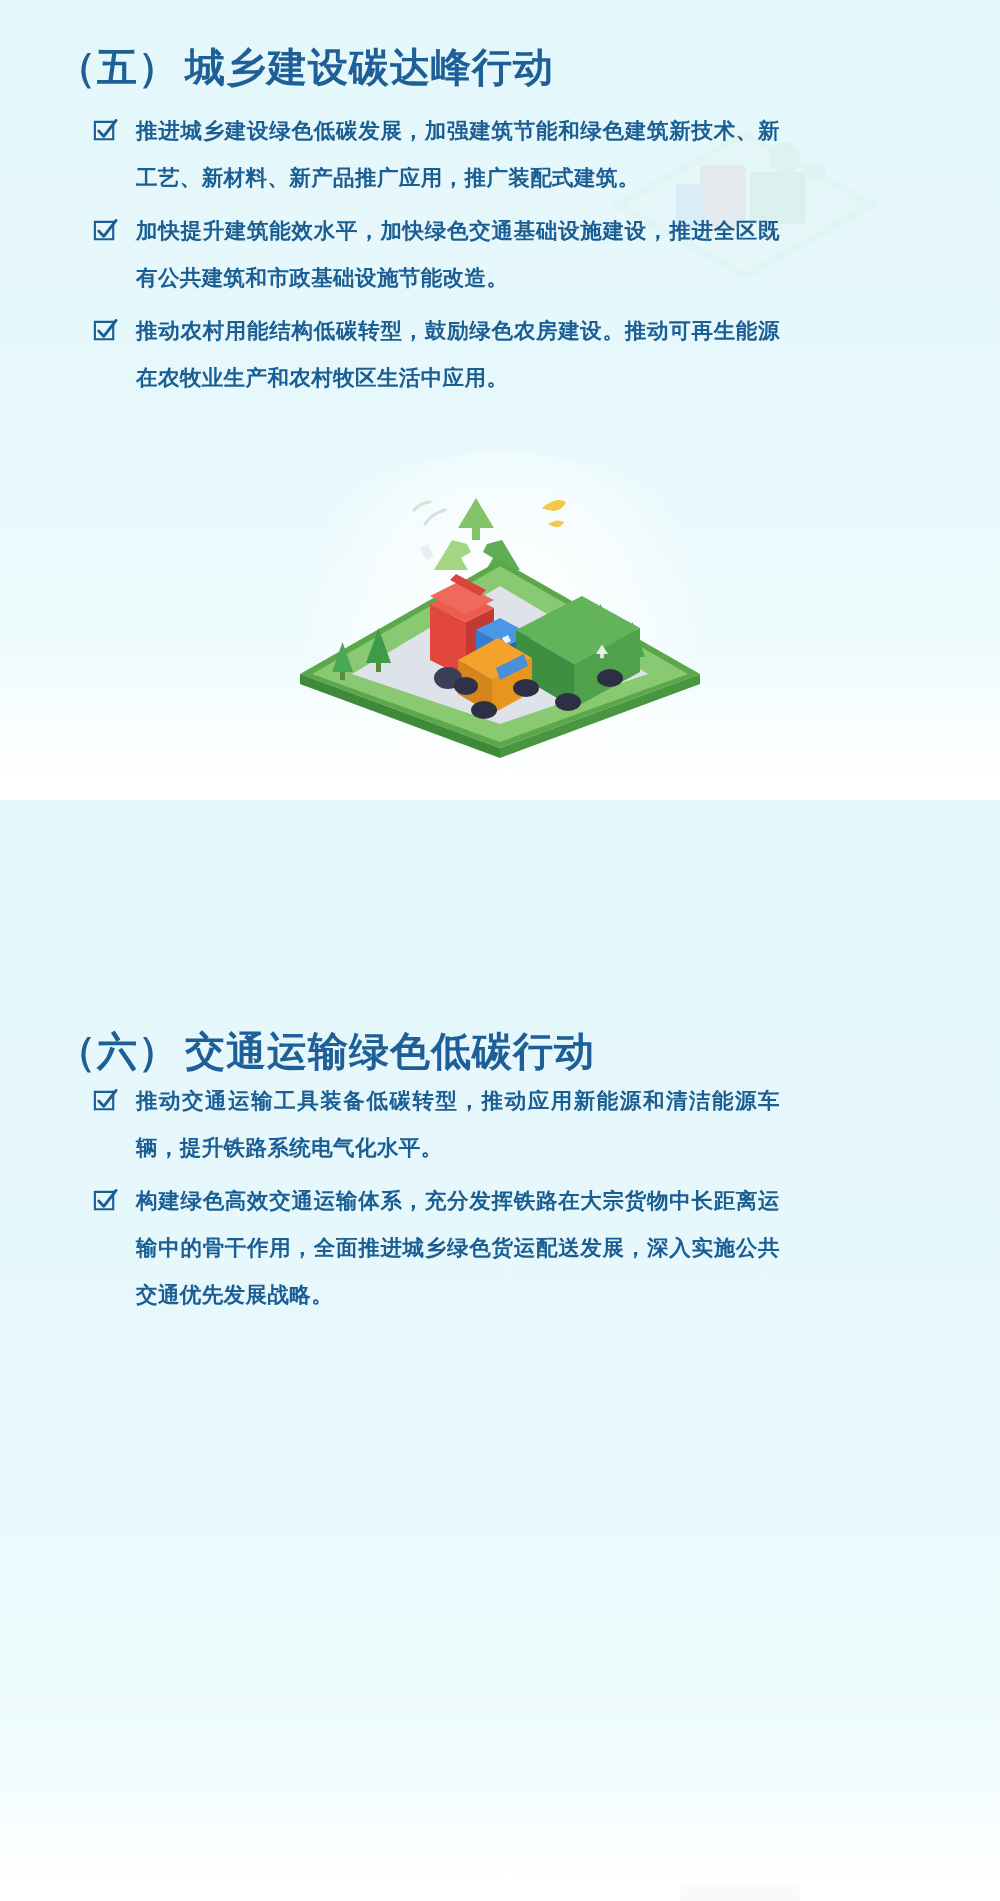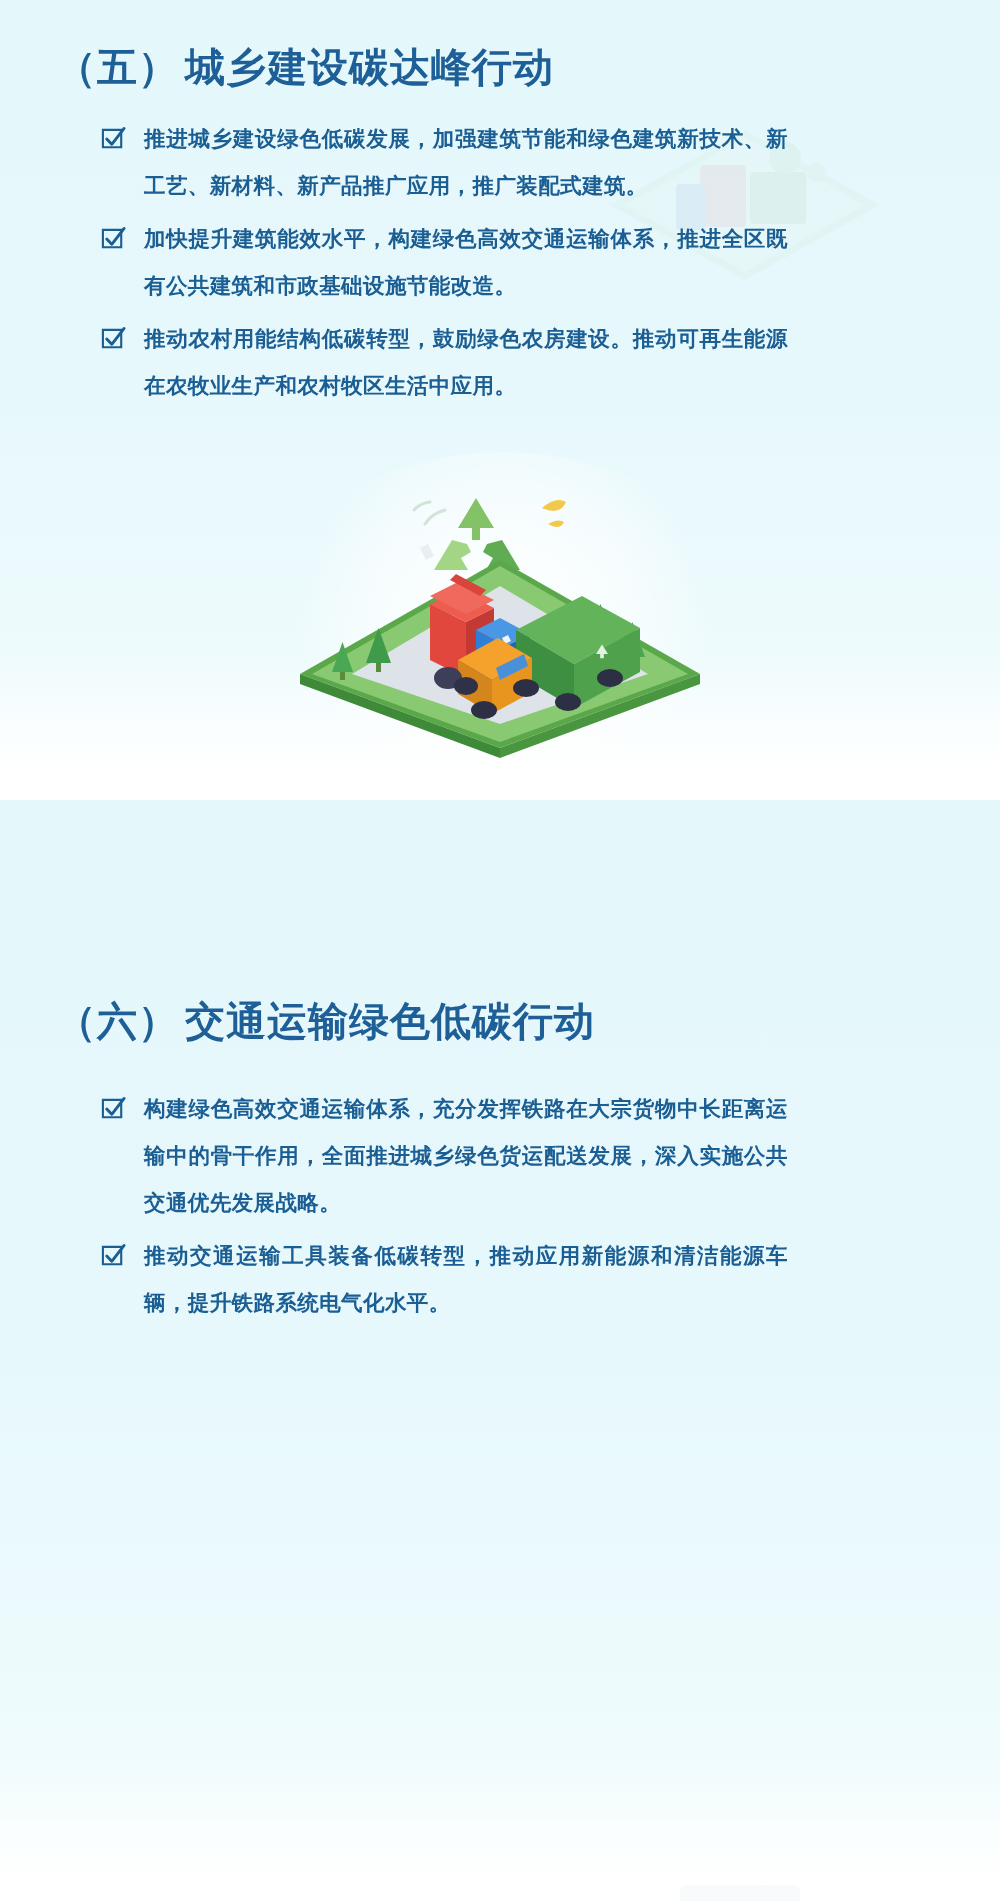--- a/index.html
+++ b/index.html
@@ -62,28 +62,28 @@
     white-space: nowrap;
   }
   .sec-head .num {
     color: #1d5f96;
   }
   .sec-head .ttl {
     color: #1d5f96;
     margin-left: 6px;
   }
   #section-5 .sec-head { position: absolute; left: 56px; top: 40px; }
-  #section-6 .sec-head { position: absolute; left: 56px; top: 194px; }
+  #section-6 .sec-head { position: absolute; left: 56px; top: 224px; }
 
   
   .bullets {
     position: absolute;
     left: 90px;
     width: 690px;
-    margin: 8px;
+    margin: 0;
     padding: 0;
     list-style: none;
   }
   #section-5 .bullets { top: 108px; }
   #section-6 .bullets { top: 278px; }
 
   .bullet {
     position: relative;
     display: block;
     padding-left: 46px;
@@ -169,21 +169,21 @@
         </span>
         <span class="bullet-text">推进城乡建设绿色低碳发展，加强建筑节能和绿色建筑新技术、新工艺、新材料、新产品推广应用，推广装配式建筑。</span>
       </li>
       <li class="bullet">
         <span class="check-icon">
           <svg viewBox="0 0 28 28" width="27" height="27" aria-hidden="true">
             <path d="M3 4 H22 V22 H3 Z" fill="none" stroke="#1b5e93" stroke-width="2.2"></path>
             <path d="M7 13.5 L12.2 19 L25 2.5" fill="none" stroke="#1b5e93" stroke-width="3" stroke-linecap="round" stroke-linejoin="round"></path>
           </svg>
         </span>
-        <span class="bullet-text">加快提升建筑能效水平，构建绿色高效交通运输体系，推进全区既有公共建筑和市政基础设施节能改造。</span>
+        <span class="bullet-text">加快提升建筑能效水平，加快绿色交通基础设施建设，推进全区既有公共建筑和市政基础设施节能改造。</span>
       </li>
       <li class="bullet">
         <span class="check-icon">
           <svg viewBox="0 0 28 28" width="27" height="27" aria-hidden="true">
             <path d="M3 4 H22 V22 H3 Z" fill="none" stroke="#1b5e93" stroke-width="2.2"></path>
             <path d="M7 13.5 L12.2 19 L25 2.5" fill="none" stroke="#1b5e93" stroke-width="3" stroke-linecap="round" stroke-linejoin="round"></path>
           </svg>
         </span>
         <span class="bullet-text">推动农村用能结构低碳转型，鼓励绿色农房建设。推动可再生能源在农牧业生产和农村牧区生活中应用。</span>
       </li>
@@ -285,28 +285,28 @@
     </h2>
 
     <ul class="bullets">
       <li class="bullet">
         <span class="check-icon">
           <svg viewBox="0 0 28 28" width="27" height="27" aria-hidden="true">
             <path d="M3 4 H22 V22 H3 Z" fill="none" stroke="#1b5e93" stroke-width="2.2"></path>
             <path d="M7 13.5 L12.2 19 L25 2.5" fill="none" stroke="#1b5e93" stroke-width="3" stroke-linecap="round" stroke-linejoin="round"></path>
           </svg>
         </span>
+        <span class="bullet-text">推动交通运输工具装备低碳转型，推动应用新能源和清洁能源车辆，提升铁路系统电气化水平。</span>
+      </li>
+      <li class="bullet">
+        <span class="check-icon">
+          <svg viewBox="0 0 28 28" width="27" height="27" aria-hidden="true">
+            <path d="M3 4 H22 V22 H3 Z" fill="none" stroke="#1b5e93" stroke-width="2.2"></path>
+            <path d="M7 13.5 L12.2 19 L25 2.5" fill="none" stroke="#1b5e93" stroke-width="3" stroke-linecap="round" stroke-linejoin="round"></path>
+          </svg>
+        </span>
         <span class="bullet-text">构建绿色高效交通运输体系，充分发挥铁路在大宗货物中长距离运输中的骨干作用，全面推进城乡绿色货运配送发展，深入实施公共交通优先发展战略。</span>
       </li>
-      <li class="bullet">
-        <span class="check-icon">
-          <svg viewBox="0 0 28 28" width="27" height="27" aria-hidden="true">
-            <path d="M3 4 H22 V22 H3 Z" fill="none" stroke="#1b5e93" stroke-width="2.2"></path>
-            <path d="M7 13.5 L12.2 19 L25 2.5" fill="none" stroke="#1b5e93" stroke-width="3" stroke-linecap="round" stroke-linejoin="round"></path>
-          </svg>
-        </span>
-        <span class="bullet-text">推动交通运输工具装备低碳转型，推动应用新能源和清洁能源车辆，提升铁路系统电气化水平。</span>
-      </li>
     </ul>
 
   </div>
 
 </div>
 
 </body></html>

